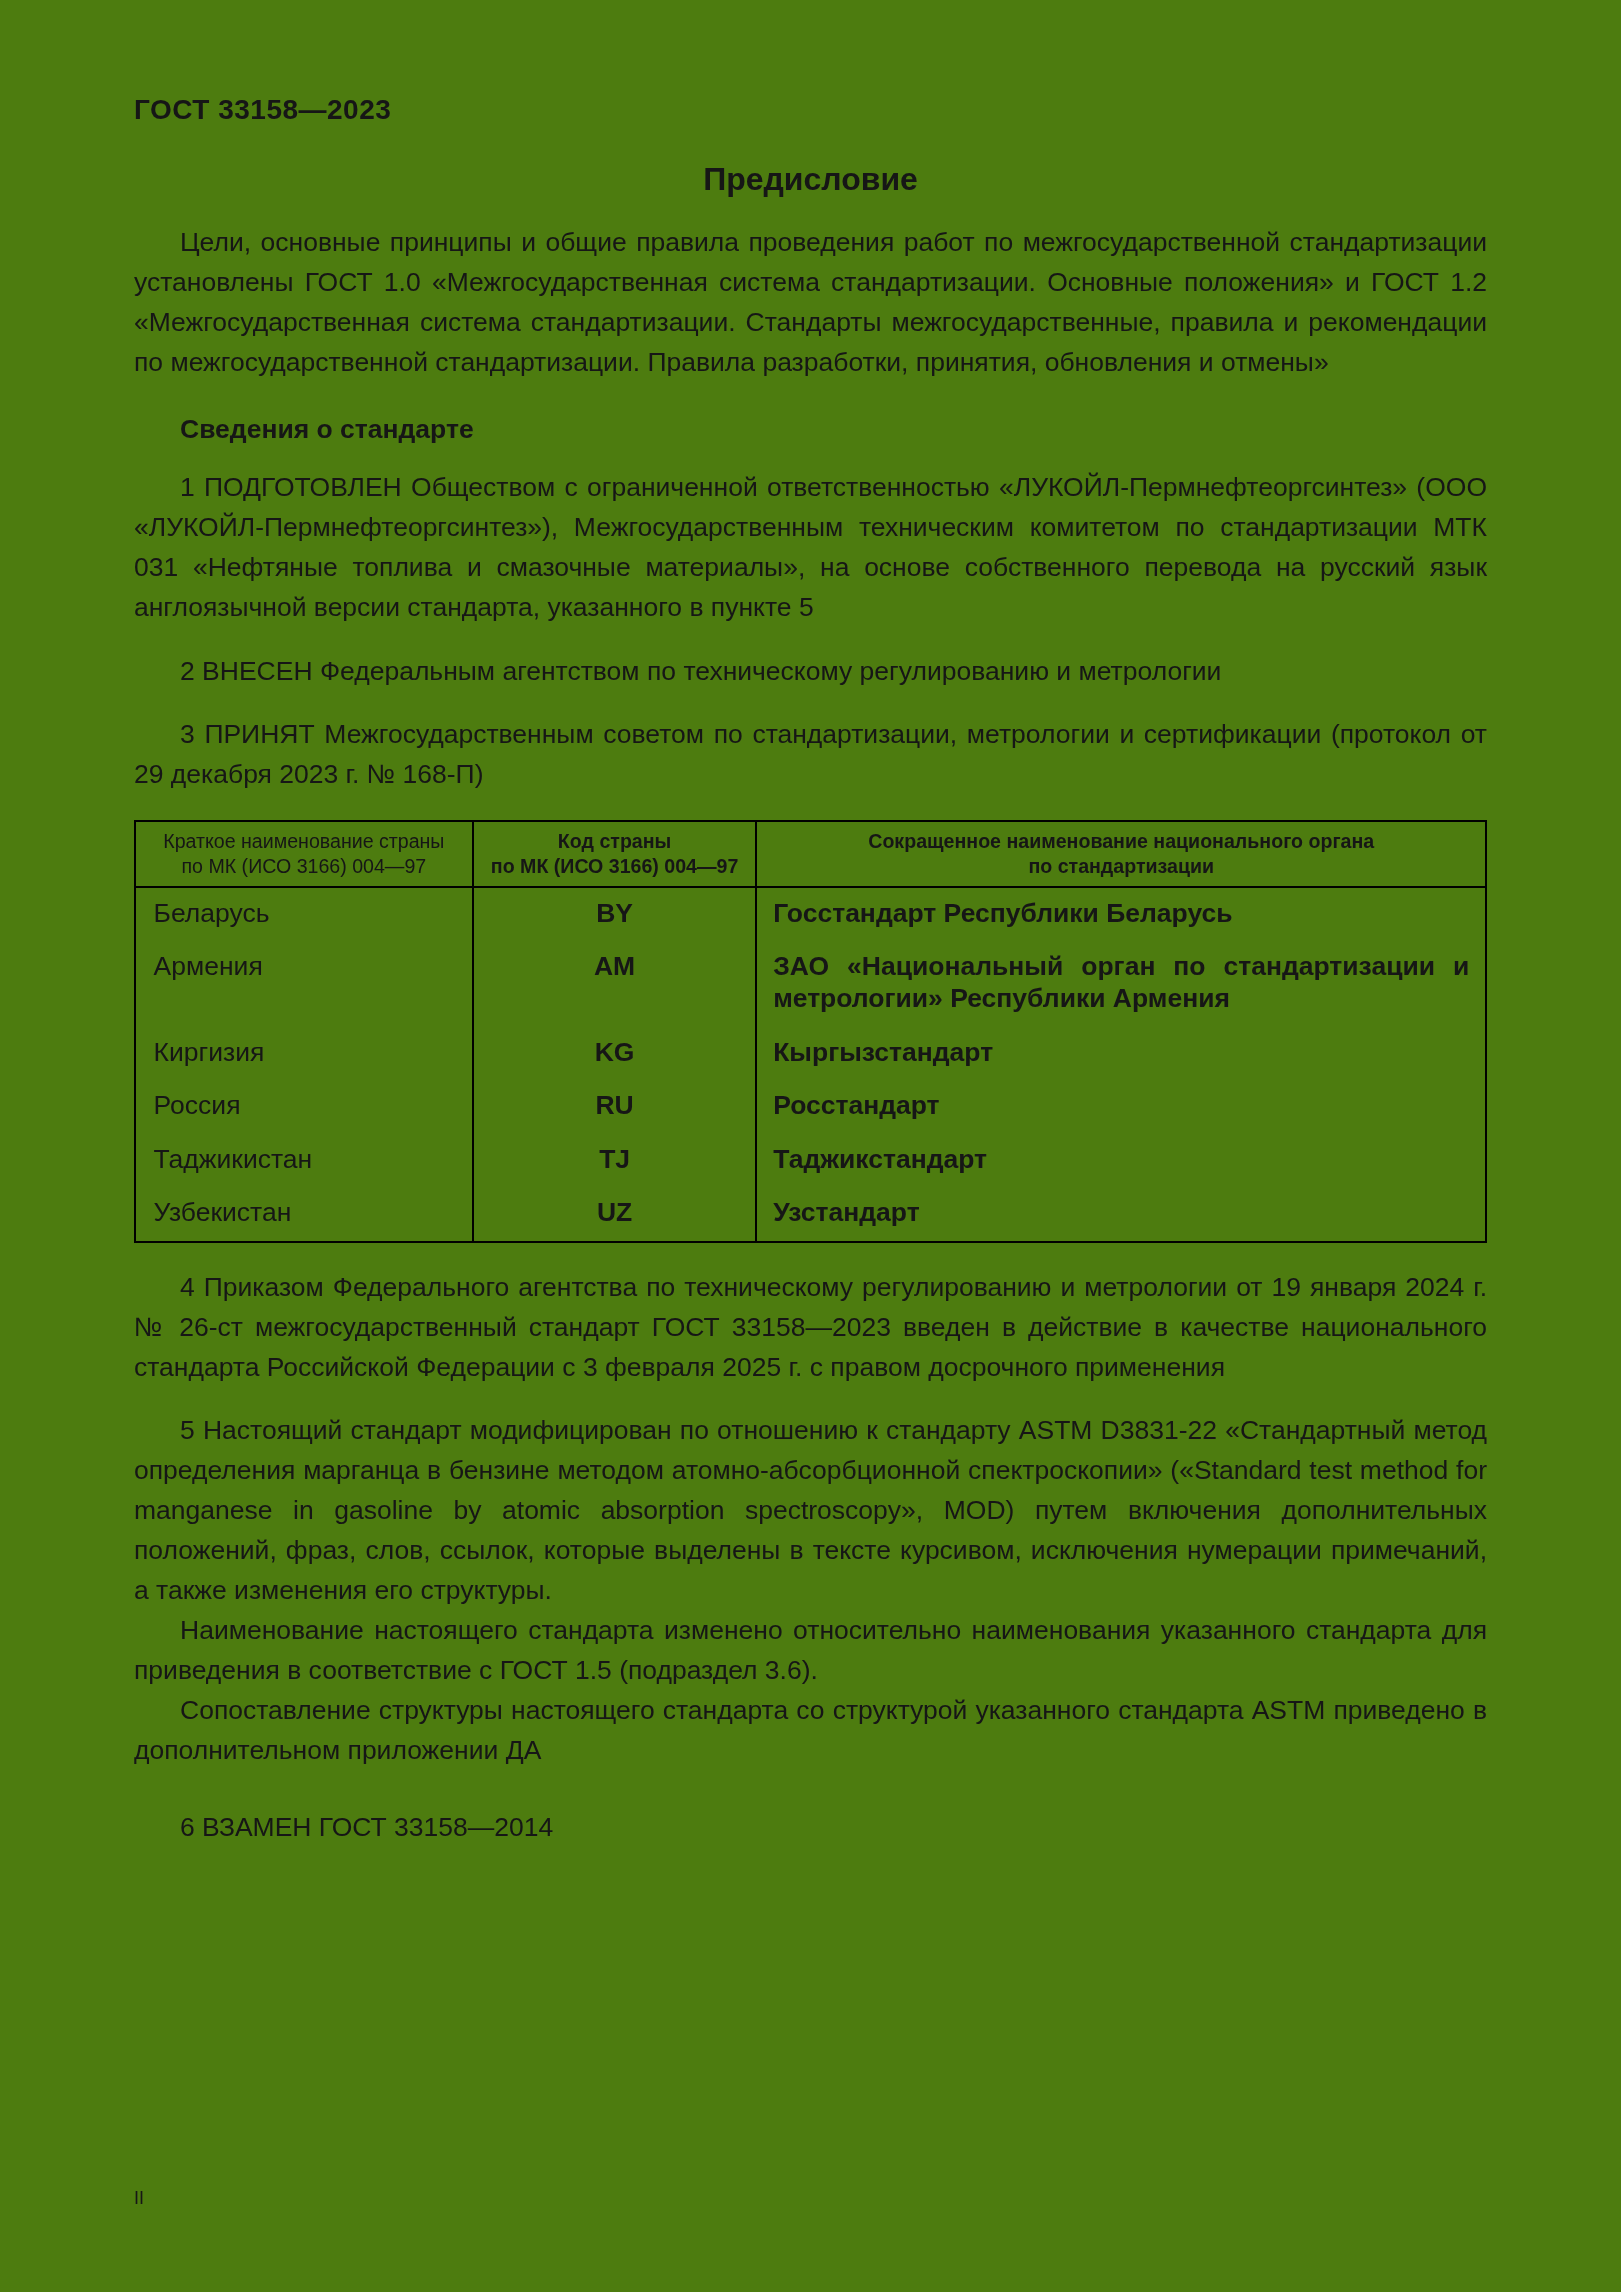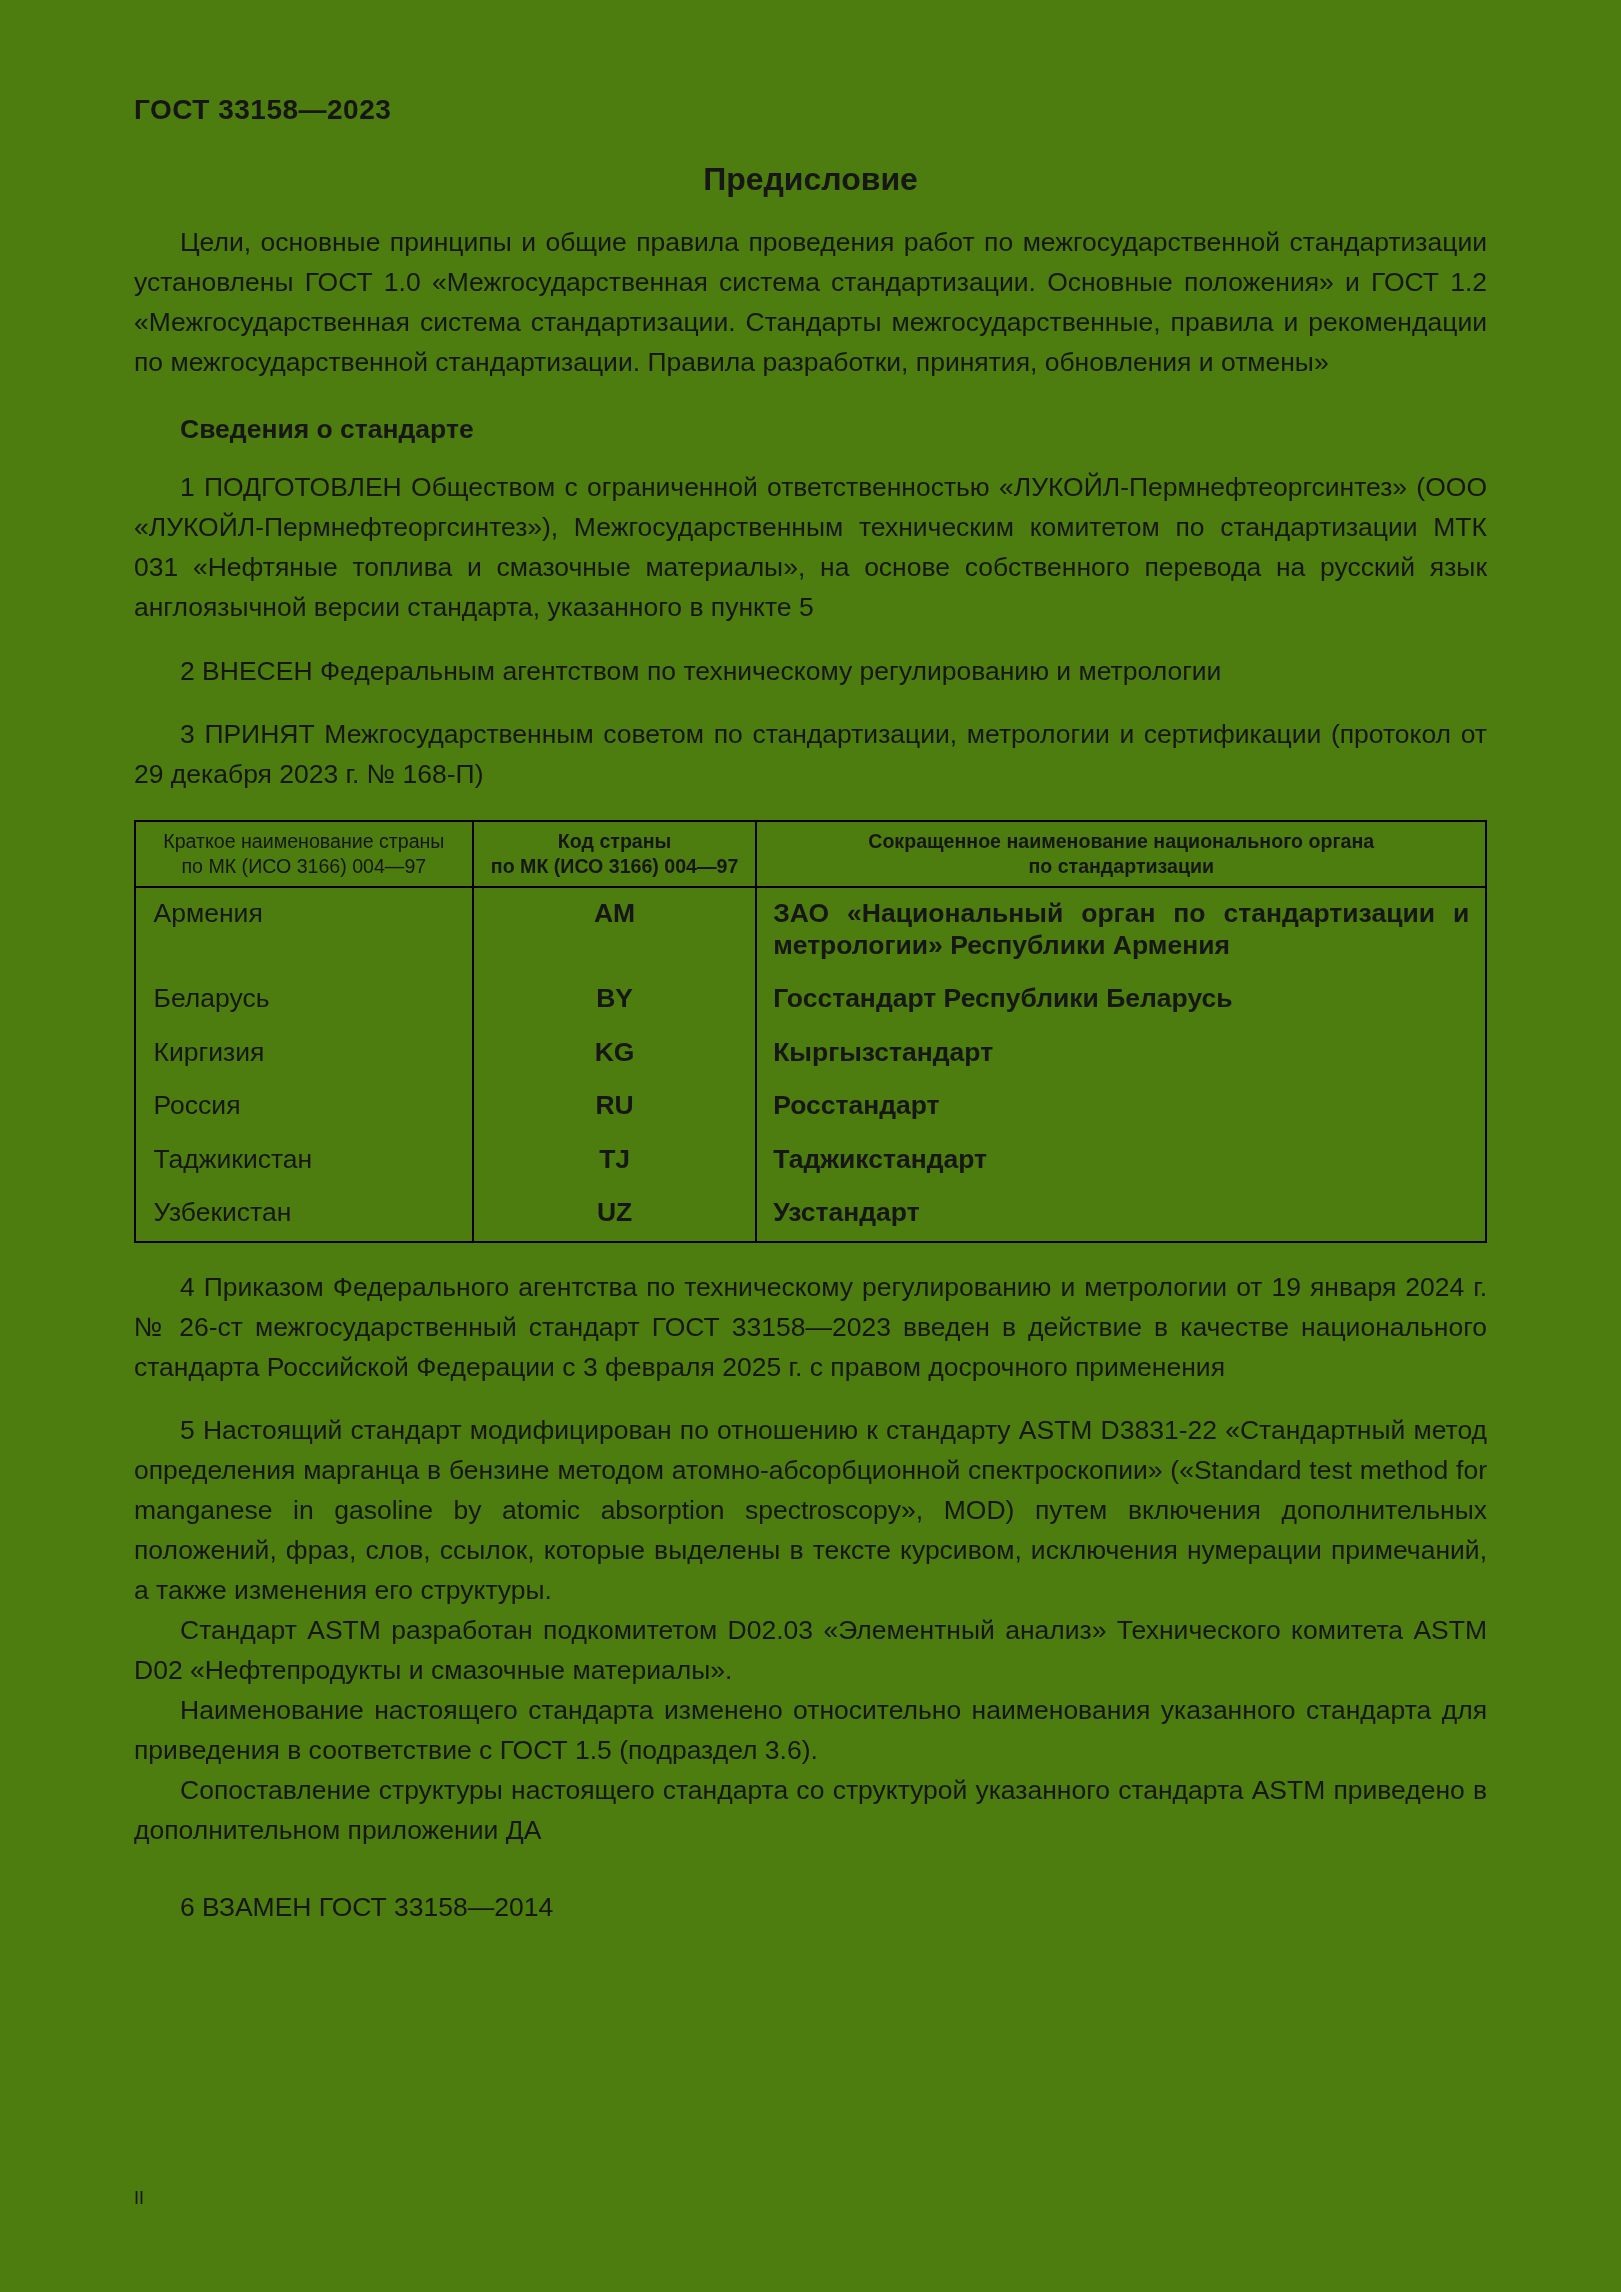--- a/index.html
+++ b/index.html
@@ -121,28 +121,28 @@
         <th>Краткое наименование страны
 по МК (ИСО 3166) 004—97</th>
         <th>Код страны
 по МК (ИСО 3166) 004—97</th>
         <th>Сокращенное наименование национального органа
 по стандартизации</th>
       </tr>
     </thead>
     <tbody>
       <tr>
+        <td class="country-cell">Беларусь</td>
+        <td class="code-cell">BY</td>
+        <td class="org-cell">Госстандарт Республики Беларусь</td>
+      </tr>
+      <tr>
         <td class="country-cell">Армения</td>
         <td class="code-cell">AM</td>
         <td class="org-cell">ЗАО «Национальный орган по стандартизации и метрологии» Республики Армения</td>
-      </tr>
-      <tr>
-        <td class="country-cell">Беларусь</td>
-        <td class="code-cell">BY</td>
-        <td class="org-cell">Госстандарт Республики Беларусь</td>
       </tr>
       <tr>
         <td class="country-cell">Киргизия</td>
         <td class="code-cell">KG</td>
         <td class="org-cell">Кыргызстандарт</td>
       </tr>
       <tr>
         <td class="country-cell">Россия</td>
         <td class="code-cell">RU</td>
         <td class="org-cell">Росстандарт</td>
@@ -156,21 +156,20 @@
         <td class="country-cell">Узбекистан</td>
         <td class="code-cell">UZ</td>
         <td class="org-cell">Узстандарт</td>
       </tr>
     </tbody>
   </table>
 
   <p class="p">4  Приказом Федерального агентства по техническому регулированию и метрологии от 19 января 2024 г. № 26-ст межгосударственный стандарт ГОСТ 33158—2023 введен в действие в качестве национального стандарта Российской Федерации с 3 февраля 2025 г. с правом досрочного применения</p>
 
   <p class="p">5  Настоящий стандарт модифицирован по отношению к стандарту ASTM D3831-22 «Стандартный метод определения марганца в бензине методом атомно-абсорбционной спектроскопии» («Standard test method for manganese in gasoline by atomic absorption spectroscopy», MOD) путем включения дополнительных положений, фраз, слов, ссылок, которые выделены в тексте курсивом, исключения нумерации примечаний, а также изменения его структуры.</p>
-  <p class="p cont">Стандарт ASTM разработан подкомитетом D02.03 «Элементный анализ» Технического комитета ASTM D02 «Нефтепродукты и смазочные материалы».</p>
   <p class="p cont">Наименование настоящего стандарта изменено относительно наименования указанного стандарта для приведения в соответствие с ГОСТ 1.5 (подраздел 3.6).</p>
   <p class="p cont">Сопоставление структуры настоящего стандарта со структурой указанного стандарта ASTM приведено в дополнительном приложении ДА</p>
 
   <p class="p last-item">6  ВЗАМЕН ГОСТ 33158—2014</p>
 
   <div class="footer">II</div>
 
 </div>
 
 

